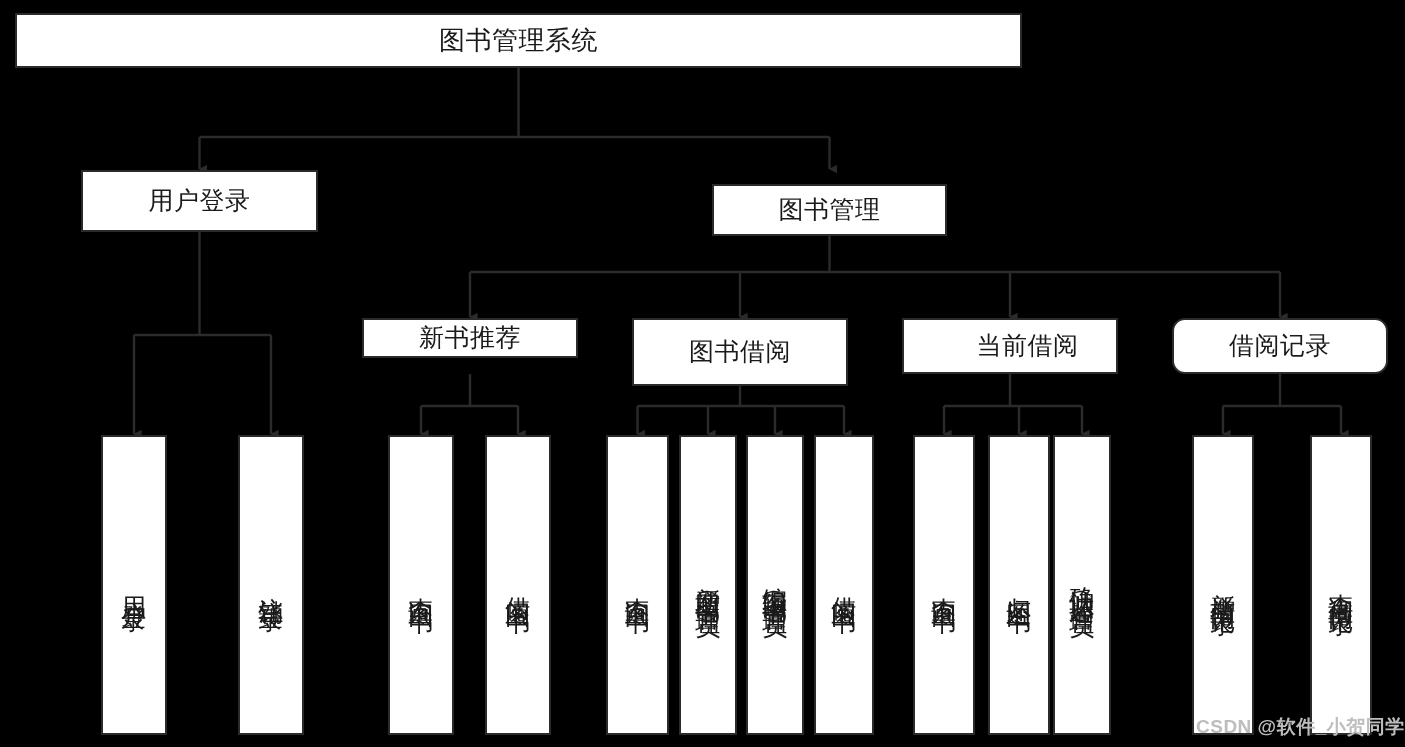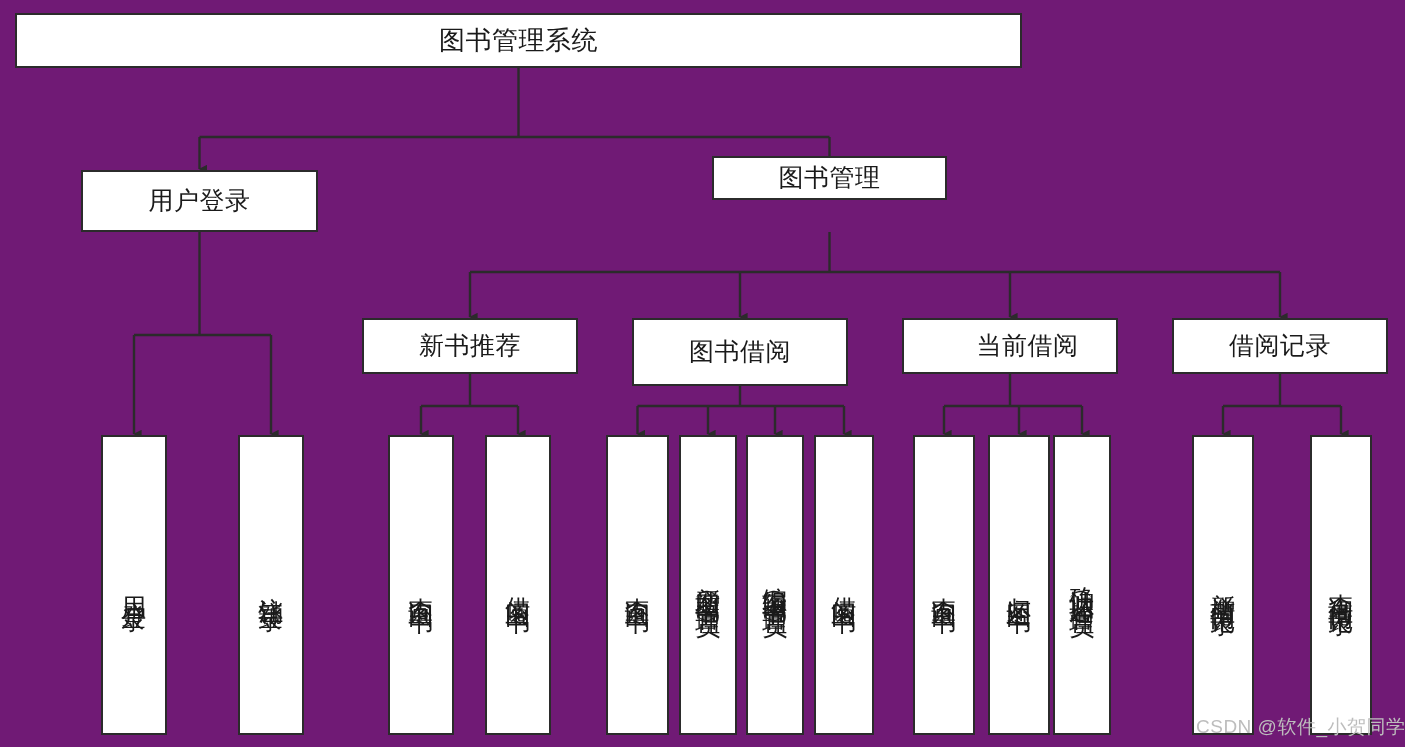--- a/index.html
+++ b/index.html
@@ -7,21 +7,21 @@
     padding: 0;
     background: #ffffff;
   }
   body {
     font-family: "Liberation Sans", "DejaVu Sans", sans-serif;
   }
   #diagram-root {
     position: relative;
     width: 1405px;
     height: 747px;
-    background: #701a75;
+    background: #000000;
     overflow: hidden;
   }
   #edge-layer {
     position: absolute;
     left: 0;
     top: 0;
     width: 1405px;
     height: 747px;
   }
   .node {
@@ -118,37 +118,37 @@
   </svg>
 
   <div class="node root horizontal" style="left:15px; top:13px; width:1007px; height:55px;">
     <span class="node-label">图书管理系统</span>
   </div>
 
   <div class="node horizontal" style="left:81px; top:170px; width:237px; height:62px;">
     <span class="node-label">用户登录</span>
   </div>
 
-  <div class="node horizontal" style="left:712px; top:156px; width:235px; height:44px;">
+  <div class="node horizontal" style="left:712px; top:184px; width:235px; height:52px;">
     <span class="node-label">图书管理</span>
   </div>
 
-  <div class="node horizontal" style="left:362px; top:318px; width:216px; height:56px;">
+  <div class="node horizontal" style="left:362px; top:318px; width:216px; height:40px;">
     <span class="node-label">新书推荐</span>
   </div>
 
   <div class="node horizontal" style="left:632px; top:318px; width:216px; height:68px;">
     <span class="node-label">图书借阅</span>
   </div>
 
   <div class="node horizontal" style="left:902px; top:318px; width:216px; height:56px;padding-left:35px;">
     <span class="node-label">当前借阅</span>
   </div>
 
-  <div class="node horizontal" style="left:1172px; top:318px; width:216px; height:56px;">
+  <div class="node horizontal" style="left:1172px; top:318px; width:216px; height:56px;border-radius:13px;">
     <span class="node-label">借阅记录</span>
   </div>
 
   <div class="node vertical" style="left:101px; top:435px; width:66px; height:300px;">
     <span class="node-label">用户登录</span>
   </div>
 
   <div class="node vertical" style="left:238px; top:435px; width:66px; height:300px;">
     <span class="node-label">注销登录</span>
   </div>
@@ -190,15 +190,15 @@
   </div>
 
   <div class="node vertical" style="left:1192px; top:435px; width:62px; height:300px;">
     <span class="node-label">新增借阅记录</span>
   </div>
 
   <div class="node vertical" style="left:1310px; top:435px; width:62px; height:300px;">
     <span class="node-label">查询借阅记录</span>
   </div>
 
-  <div class="watermark" style="left:1196px; top:714px;">CSDN @软件_小贺同学</div>
+  <div class="watermark" style="left:1196px; top:714px;font-weight:bold;">CSDN @软件_小贺同学</div>
 
 </div>
 
 </body></html>

